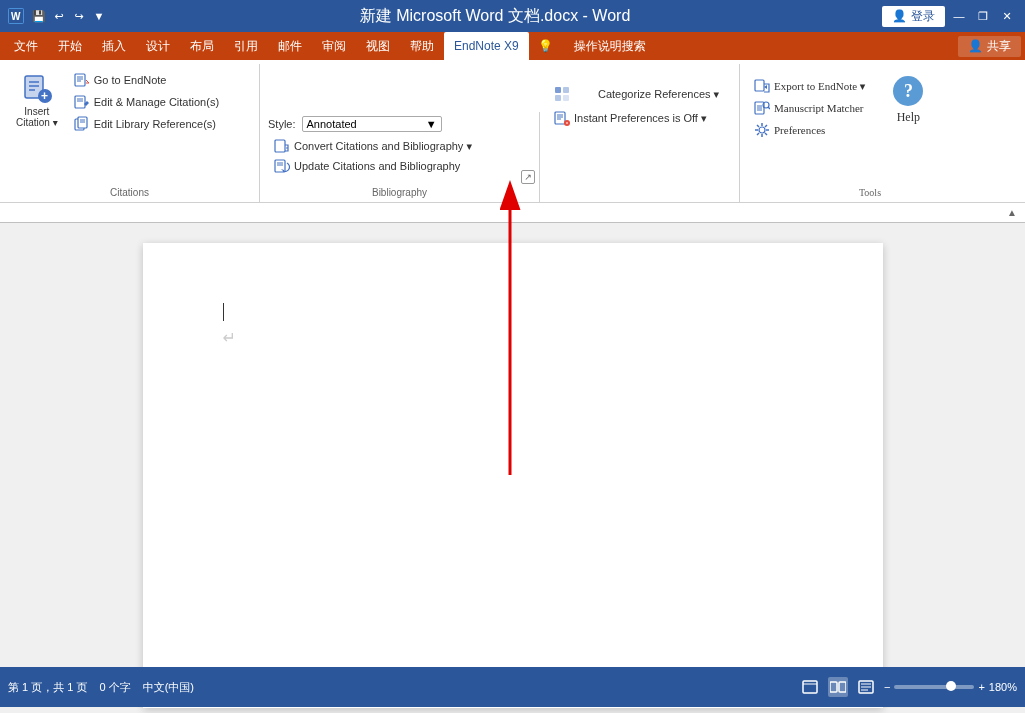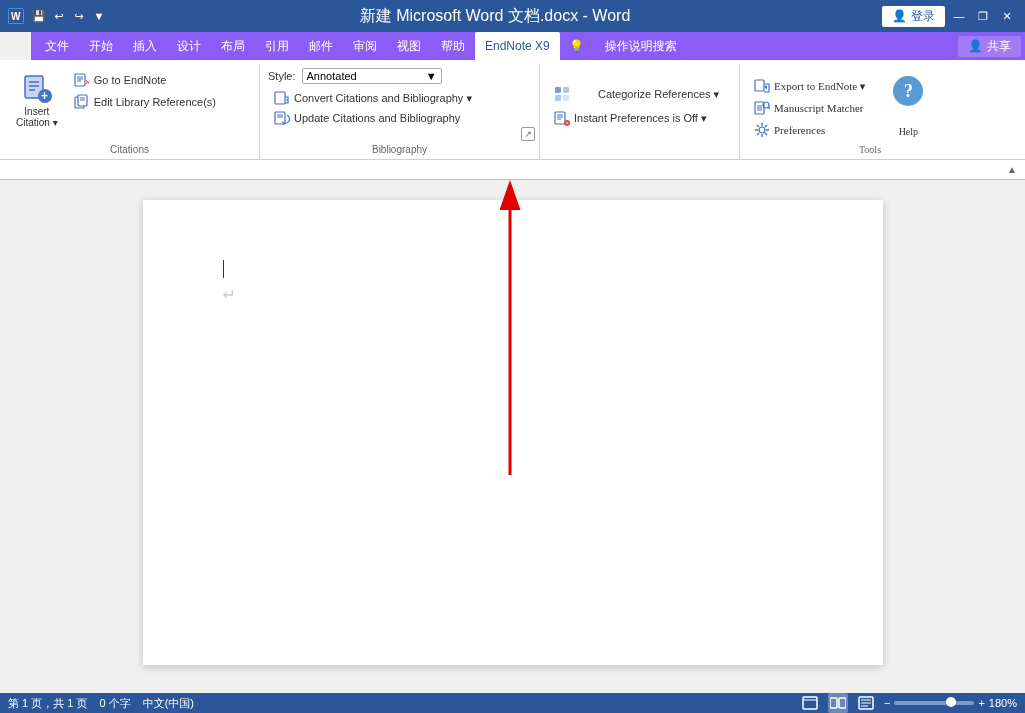--- a/index.html
+++ b/index.html
@@ -18,27 +18,26 @@
     .title-bar-left { display: flex; align-items: center; gap: 6px; }
     .title-bar-center { flex: 1; text-align: center; font-size: 16px; }
     .title-bar-right { display: flex; align-items: center; gap: 4px; }
     .title-icon { width: 16px; height: 16px; background: #4a90d9; border-radius: 2px; display: flex; align-items: center; justify-content: center; font-size: 10px; }
     .title-btn { width: 20px; height: 20px; display: flex; align-items: center; justify-content: center; cursor: pointer; font-size: 11px; border-radius: 2px; }
     .quick-access { display: flex; align-items: center; gap: 2px; }
     .qa-btn { width: 18px; height: 18px; display: flex; align-items: center; justify-content: center; cursor: pointer; font-size: 11px; color: white; }
 
     
     .menu-bar {
-      background: #8b5cf6;
+      background: #c2410c;
       height: 28px;
       display: flex;
       align-items: center;
       padding: 0 4px;
       color: white;
-      margin-left: 31px;
     }
     .menu-item {
       padding: 4px 10px;
       cursor: pointer;
       font-size: 12px;
       border-radius: 2px;
       height: 100%;
       display: flex;
       align-items: center;
     }
@@ -128,21 +127,21 @@
     .ribbon-small-icon {
       width: 16px;
       height: 16px;
       display: flex;
       align-items: center;
       justify-content: center;
       flex-shrink: 0;
     }
 
     
-    .bibliography-group { min-width: 260px; }
+    .bibliography-group { min-width: 260px; margin-top: 48px; }
     .style-row {
       display: flex;
       align-items: center;
       gap: 6px;
       margin-bottom: 4px;
     }
     .style-label { font-size: 11px; color: #333; }
     .style-dropdown {
       display: flex;
       align-items: center;
@@ -277,29 +276,29 @@
       top: 100px;
       left: 0;
       width: 1025px;
       height: 400px;
       pointer-events: none;
     }
 
     
     .status-bar {
       background: #2b579a;
-      height: 20px;
+      height: 40px;
       display: flex;
       align-items: center;
       justify-content: space-between;
       padding: 0 8px;
       color: white;
       font-size: 11px;
       position: absolute;
-      bottom: 0;
+      bottom: 6px;
       width: 100%;
     }
     .status-left { display: flex; gap: 12px; }
     .status-right { display: flex; align-items: center; gap: 8px; }
     .zoom-area { display: flex; align-items: center; gap: 4px; }
     .zoom-slider {
       width: 80px;
       height: 4px;
       background: rgba(255,255,255,0.4);
       border-radius: 2px;
@@ -419,20 +418,31 @@
                 <line x1="3" y1="7" x2="9" y2="7" stroke="#4472c4" stroke-width="1"></line>
                 <line x1="3" y1="9" x2="7" y2="9" stroke="#4472c4" stroke-width="1"></line>
                 <path d="M12 8 L15 11 L12 11" fill="none" stroke="#e74c3c" stroke-width="1"></path>
               </svg>
             </div>
             <span>Go to EndNote</span>
           </div>
           <div class="ribbon-small-btn">
             <div class="ribbon-small-icon">
               <svg width="16" height="16" viewBox="0 0 16 16">
+                <rect x="1" y="2" width="10" height="12" rx="1" fill="none" stroke="#4472c4" stroke-width="1.2"></rect>
+                <line x1="3" y1="5" x2="9" y2="5" stroke="#4472c4" stroke-width="1"></line>
+                <line x1="3" y1="7" x2="9" y2="7" stroke="#4472c4" stroke-width="1"></line>
+                <path d="M10 10 L13 7 L15 9 L12 12 Z" fill="#4472c4"></path>
+              </svg>
+            </div>
+            <span>Edit &amp; Manage Citation(s)</span>
+          </div>
+          <div class="ribbon-small-btn">
+            <div class="ribbon-small-icon">
+              <svg width="16" height="16" viewBox="0 0 16 16">
                 <rect x="1" y="3" width="9" height="11" rx="1" fill="none" stroke="#4472c4" stroke-width="1.2"></rect>
                 <rect x="4" y="1" width="9" height="11" rx="1" fill="white" stroke="#4472c4" stroke-width="1.2"></rect>
                 <line x1="6" y1="4" x2="11" y2="4" stroke="#4472c4" stroke-width="1"></line>
                 <line x1="6" y1="6" x2="11" y2="6" stroke="#4472c4" stroke-width="1"></line>
               </svg>
             </div>
             <span>Edit Library Reference(s)</span>
           </div>
         </div>
       </div>
@@ -544,21 +554,21 @@
                 <line x1="13" y1="3" x2="11" y2="5" stroke="#4472c4" stroke-width="1.5"></line>
                 <line x1="5" y1="11" x2="3" y2="13" stroke="#4472c4" stroke-width="1.5"></line>
               </svg>
             </div>
             <span>Preferences</span>
           </div>
         </div>
 
         <div class="help-btn" style="margin-left: 8px; margin-top: 4px;">
           <div class="help-circle">?</div>
-          <div style="font-size:10px;color:#333;margin-top:20px;">Help</div>
+          <div style="font-size:12px;color:#333;margin-top:4px;">Help</div>
         </div>
       </div>
       <div class="ribbon-group-label">Tools</div>
     </div>
   </div>
 
   <div class="ribbon-bottom">
     <div class="collapse-btn">▲</div>
   </div>
 

